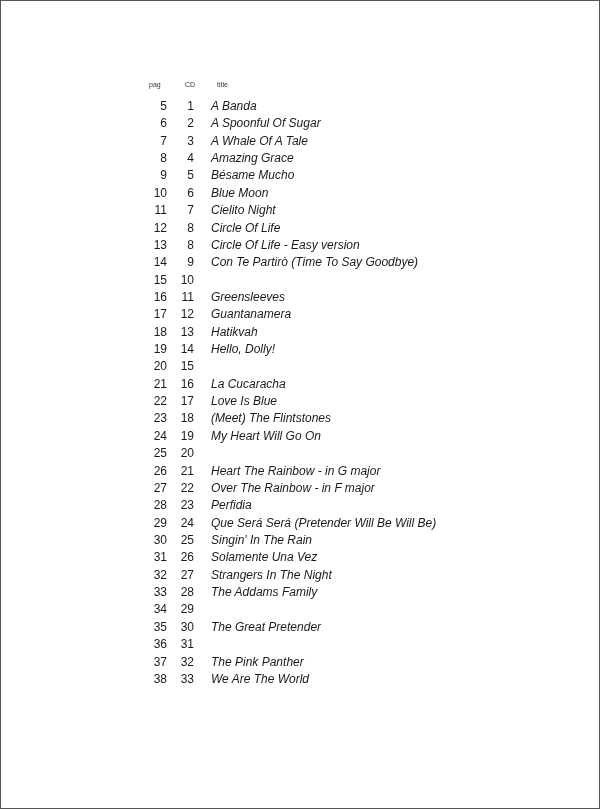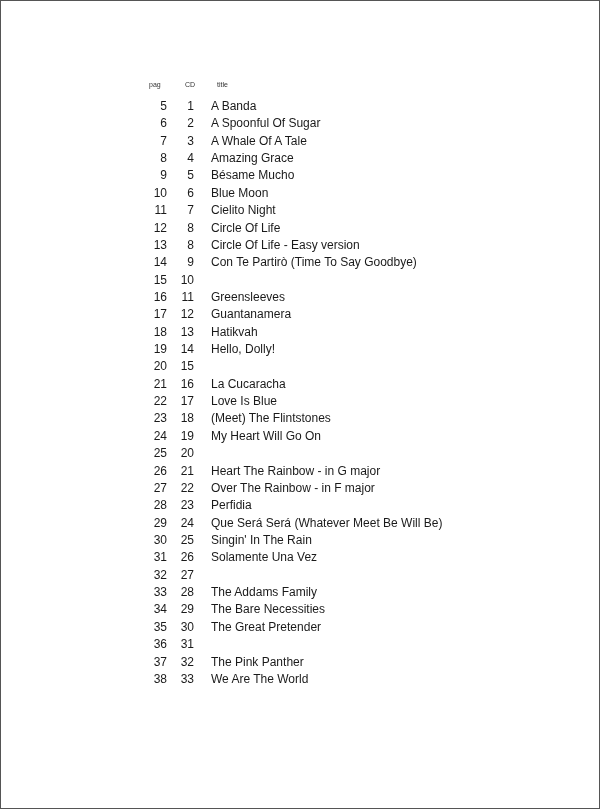--- a/index.html
+++ b/index.html
@@ -19,21 +19,21 @@
     .h-pag { left: 148px; }
     .h-cd { left: 184px; }
     .h-title { left: 216px; }
     .rows { position: absolute; top: 97px; left: 0; width: 100%; }
     .row {
       position: relative; height: 17.36px; line-height: 17.36px;
       font-size: 12px; color: #1a1a1a;
     }
     .row .pag { position: absolute; left: 140px; width: 26px; text-align: right; }
     .row .cd { position: absolute; left: 170px; width: 23px; text-align: right; }
-    .row .title { position: absolute; left: 210px; white-space: nowrap; }
+    .row .title { position: absolute; left: 210px; white-space: nowrap; font-style: italic; }
   </style>
 </head>
 <body>
 
 <div class="page">
   <div class="header">
     <span class="h-pag">pag</span>
     <span class="h-cd">CD</span>
     <span class="h-title">title</span>
   </div>
@@ -151,45 +151,45 @@
         <span class="title">Over The Rainbow - in F major</span>
       </div>
       <div class="row">
         <span class="pag">28</span>
         <span class="cd">23</span>
         <span class="title">Perfidia</span>
       </div>
       <div class="row">
         <span class="pag">29</span>
         <span class="cd">24</span>
-        <span class="title">Que Será Será (Whatever Meet Be Will Be)</span>
+        <span class="title">Que Será Será (Pretender Will Be Will Be)</span>
       </div>
       <div class="row">
         <span class="pag">30</span>
         <span class="cd">25</span>
         <span class="title">Singin' In The Rain</span>
       </div>
       <div class="row">
         <span class="pag">31</span>
         <span class="cd">26</span>
         <span class="title">Solamente Una Vez</span>
       </div>
       <div class="row">
         <span class="pag">32</span>
         <span class="cd">27</span>
+        <span class="title">Strangers In The Night</span>
       </div>
       <div class="row">
         <span class="pag">33</span>
         <span class="cd">28</span>
         <span class="title">The Addams Family</span>
       </div>
       <div class="row">
         <span class="pag">34</span>
         <span class="cd">29</span>
-        <span class="title">The Bare Necessities</span>
       </div>
       <div class="row">
         <span class="pag">35</span>
         <span class="cd">30</span>
         <span class="title">The Great Pretender</span>
       </div>
       <div class="row">
         <span class="pag">36</span>
         <span class="cd">31</span>
       </div>

